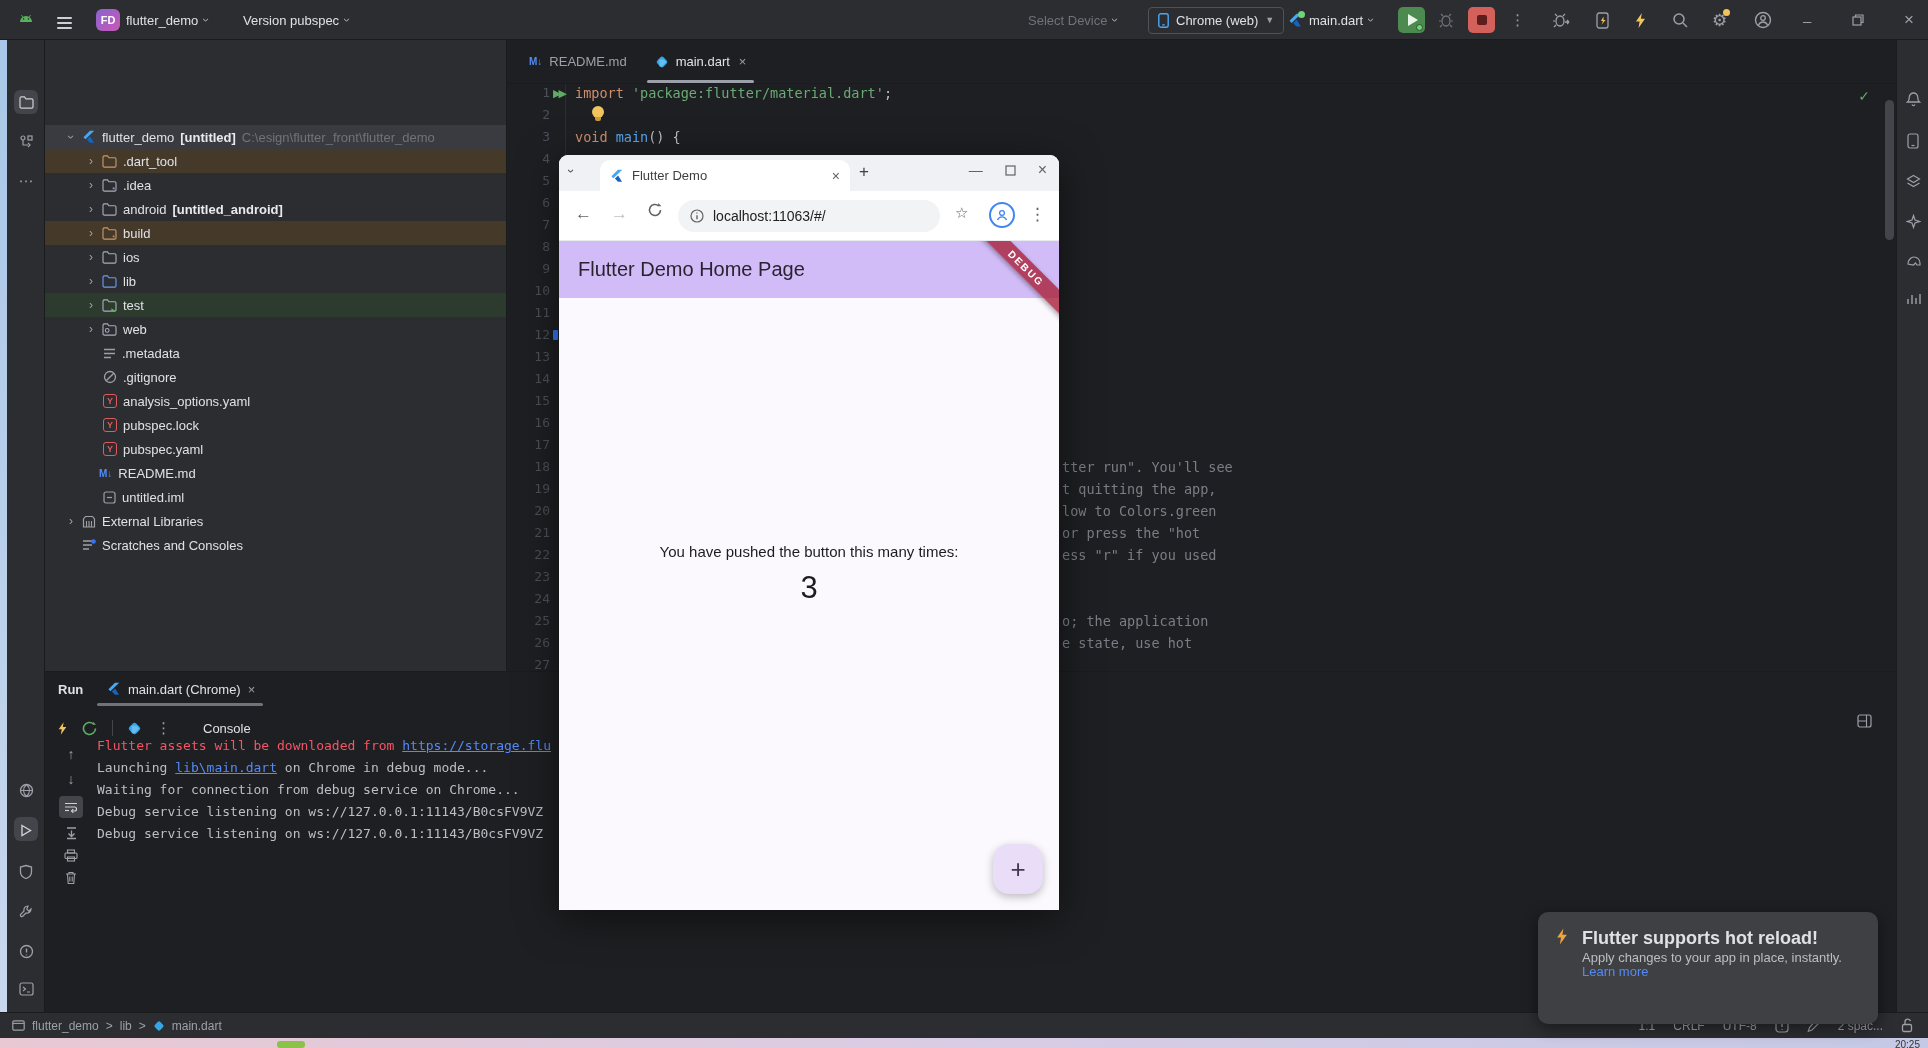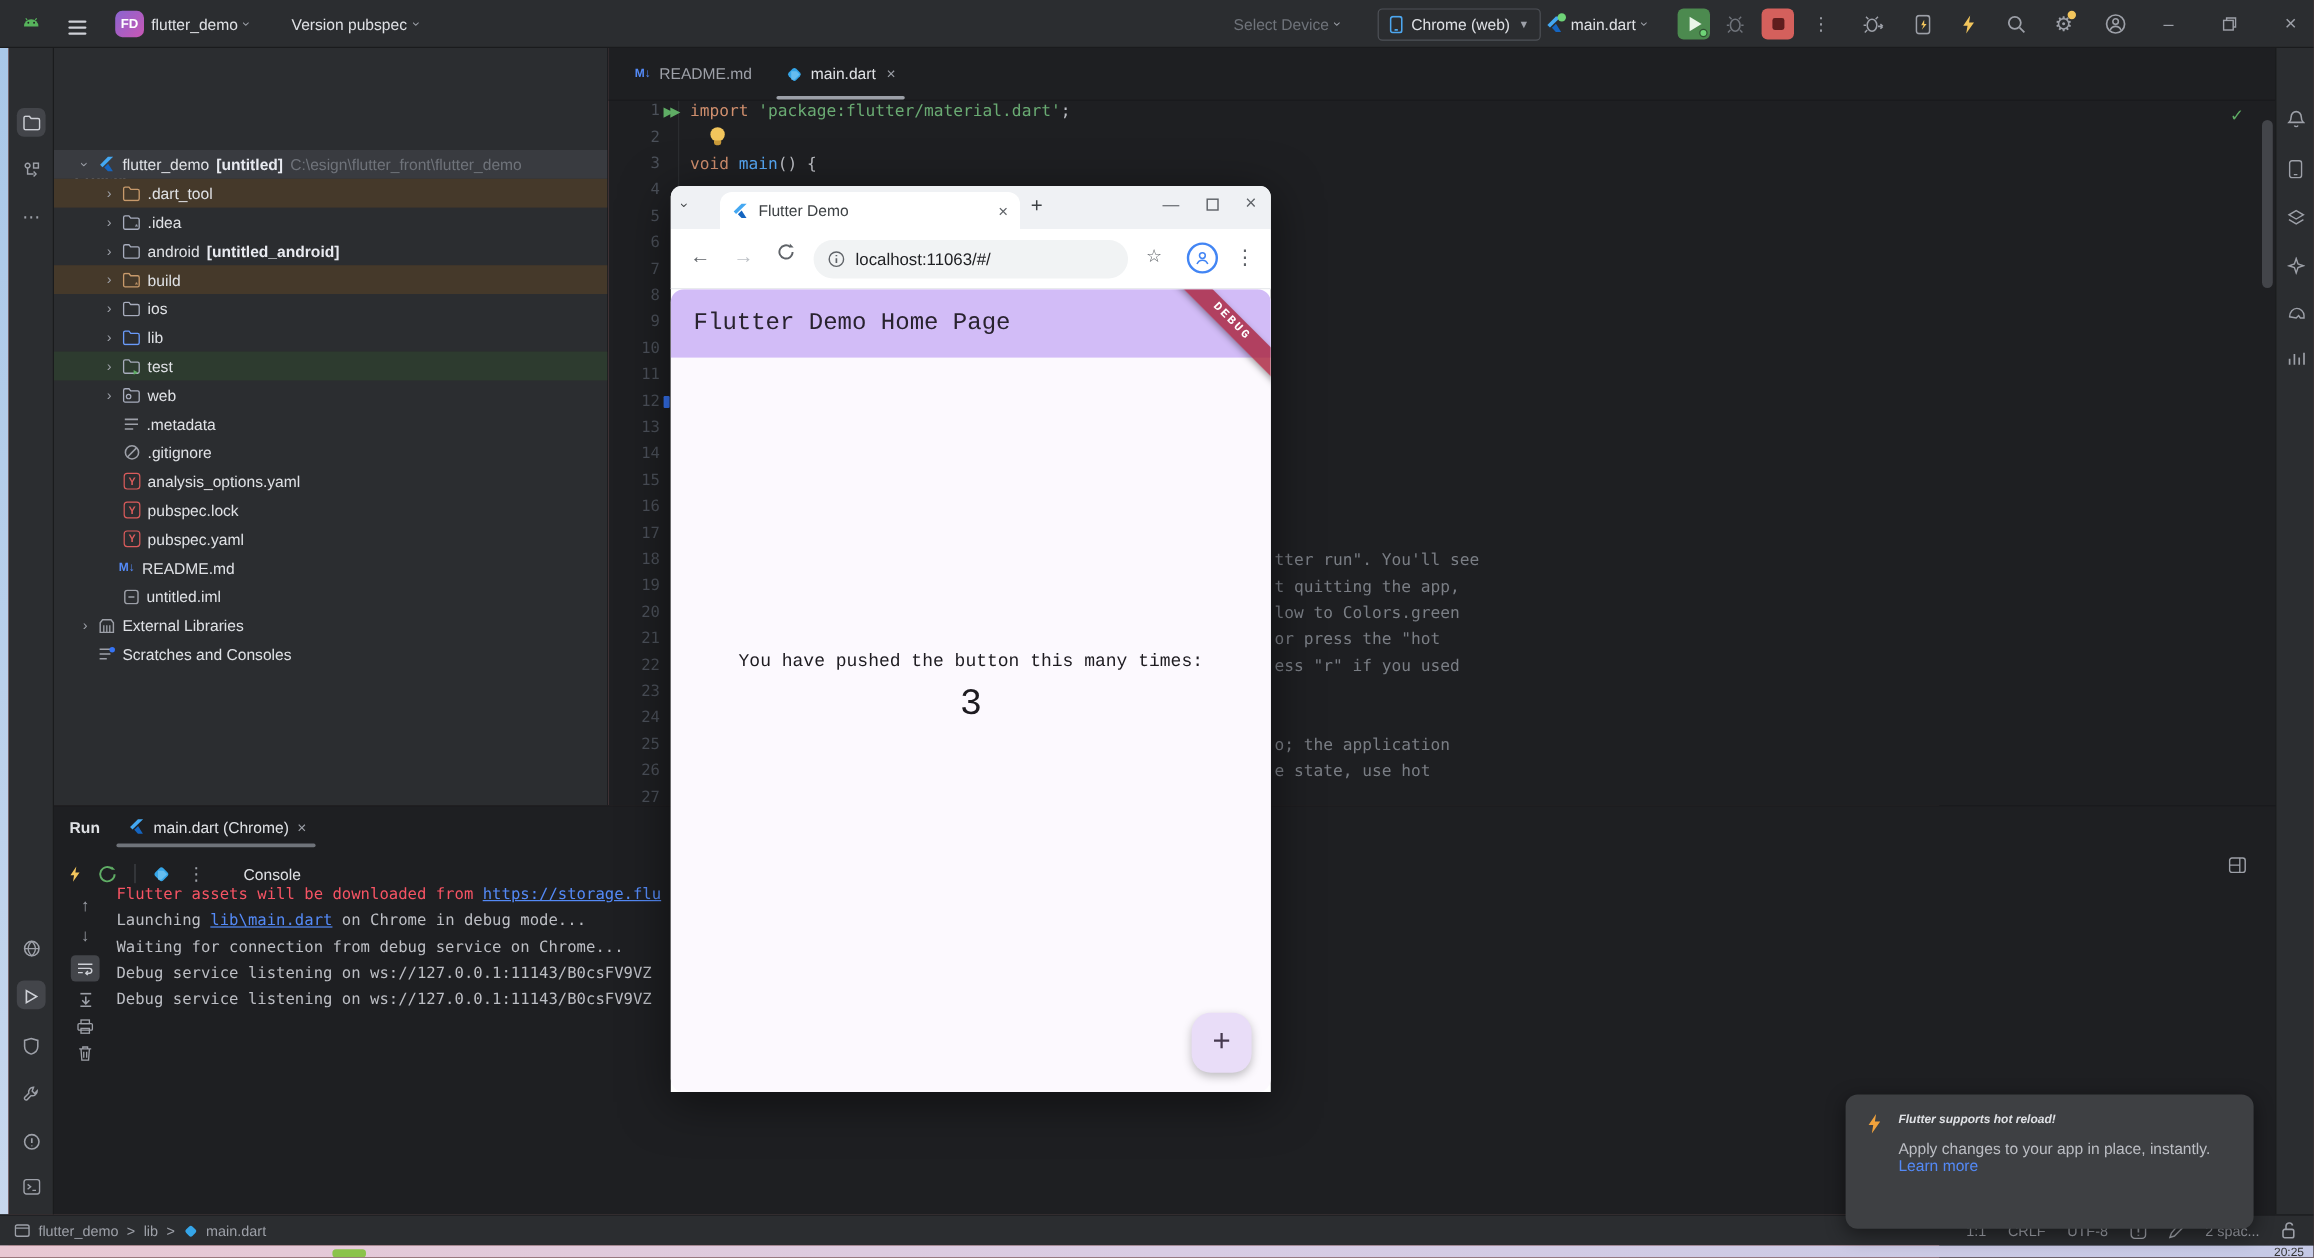--- a/index.html
+++ b/index.html
@@ -1,19 +1,19 @@
 <!DOCTYPE html>
 <html><head>
 <meta charset="utf-8">
 <style>
   * { margin:0; padding:0; box-sizing:border-box; }
   html,body { width:1928px; height:1048px; overflow:hidden; background:#1E1F22;
               font-family:"Liberation Sans", sans-serif; }
   .abs { position:absolute; }
-  #stage { position:relative; width:1616px; height:1048px; background:#fca5a5; }
+  #stage { position:relative; width:1616px; height:1048px; background:#737373; }
 
   
   #titlebar { left:0; top:0; width:1928px; height:40px; background:#2B2D30; border-bottom:1px solid #1A1B1D; z-index:5; }
   .tb-item { position:absolute; top:0; height:40px; display:flex; align-items:center; gap:6px; color:#DFE1E5; font-size:13px; }
   .chev { display:inline-block; transform:rotate(90deg); color:#9DA0A8; font-size:12px; }
   .ddtri { color:#9DA0A8; font-size:9px; }
   .hamburger div { width:15px; height:2px; background:#CED0D6; margin:3px 0; border-radius:1px; }
   .fd-badge { width:24px; height:22px; border-radius:6px; background:linear-gradient(135deg,#8A64D0,#C957B4);
               color:#fff; font-weight:bold; font-size:11px; display:flex; align-items:center; justify-content:center; }
   .ghost { color:#6F737A; }
@@ -93,21 +93,21 @@
                 display:flex; align-items:center; color:#9DA0A8; font-size:12px; }
   .sb-left { display:flex; align-items:center; gap:7px; margin-left:12px; }
   .sb-right { position:absolute; right:14px; display:flex; align-items:center; gap:18px; }
   #taskbar-strip { left:0; top:1038px; width:1928px; height:10px; background:linear-gradient(90deg,#E9C8D3,#D9CCE4,#C5C9E6); z-index:4; overflow:hidden; }
   .tb-greenblob { position:absolute; left:277px; top:3px; width:28px; height:7px; border-radius:3px; background:#8BC34A; }
   .tb-clock { position:absolute; right:8px; top:1px; font-size:10px; color:#333; }
 
   
   #notification { left:1538px; top:912px; width:340px; height:112px; background:#3E4043; border-radius:10px;
                   box-shadow:0 4px 16px rgba(0,0,0,.45); z-index:60; color:#DFE1E5; }
-  .ntf-title { position:absolute; left:44px; top:16px; font-size:10px; font-weight:bold;font-style:italic; }
+  .ntf-title { position:absolute; left:44px; top:16px; font-size:18px; font-weight:bold; }
   .ntf-body { position:absolute; left:44px; top:38px; font-size:13px; color:#BCBEC4; }
   .ntf-link { position:absolute; left:44px; top:52px; font-size:13px; color:#548AF7; }
   .ntf-bolt { position:absolute; left:17px; top:15px; }
 
   
   #browser { left:559px; top:155px; width:500px; height:755px; z-index:50; border-radius:9px 9px 0 0;
              box-shadow:0 8px 40px rgba(0,0,0,.5); background:#fff; }
   .b-tabstrip { position:absolute; left:0; top:0; width:100%; height:36px; background:#EFF1F4; border-radius:9px 9px 0 0; }
   .b-tab { position:absolute; left:41px; top:5px; width:250px; height:31px; background:#fff; border-radius:10px 10px 0 0;
            display:flex; align-items:center; gap:8px; padding:0 10px; font-size:13px; color:#3C4043; }
@@ -119,21 +119,21 @@
   .b-navico { position:absolute; top:13px; color:#5F6368; font-size:17px; }
   .b-navico.disabled { color:#BDC1C6; }
   .b-pill { position:absolute; left:119px; top:9px; width:262px; height:32px; background:#F1F3F4; border-radius:16px;
             display:flex; align-items:center; gap:9px; padding:0 12px; }
   .b-url { font-size:14px; color:#202124; }
   .b-avatar { position:absolute; left:430px; top:11px; width:26px; height:26px; border-radius:50%; border:2px solid #4285F4;
               display:flex; align-items:center; justify-content:center; }
 
   
   .f-app { position:absolute; left:0; top:86px; width:100%; height:669px; background:#FCF9FE; overflow:hidden;
-           font-family:Liberation Mono, monospace;border-radius:11px; }
+           font-family:Liberation Sans, sans-serif; }
   .f-appbar { position:absolute; left:0; top:0; width:100%; height:57px; background:#D2BCF7; display:flex; align-items:center; }
   .f-title { margin-left:19px; font-size:20px; color:#29232F; }
   .f-ribbon-wrap { position:absolute; right:0; top:0; width:90px; height:90px; overflow:hidden; }
   .f-ribbon { position:absolute; top:19px; right:-32px; width:130px; transform:rotate(45deg);
               background:rgba(170,36,62,0.82); color:#fff; font-size:10px; font-weight:bold; letter-spacing:2px;
               text-align:center; padding:3px 0; box-shadow:0 2px 5px rgba(0,0,0,.35); }
   .f-center { position:absolute; left:0; top:57px; width:100%; height:552px; display:flex; flex-direction:column;
               align-items:center; justify-content:center; }
   .f-line1 { font-size:15px; color:#1D1B20; }
   .f-count { font-size:31px; color:#1D1B20; margin-top:10px; }

